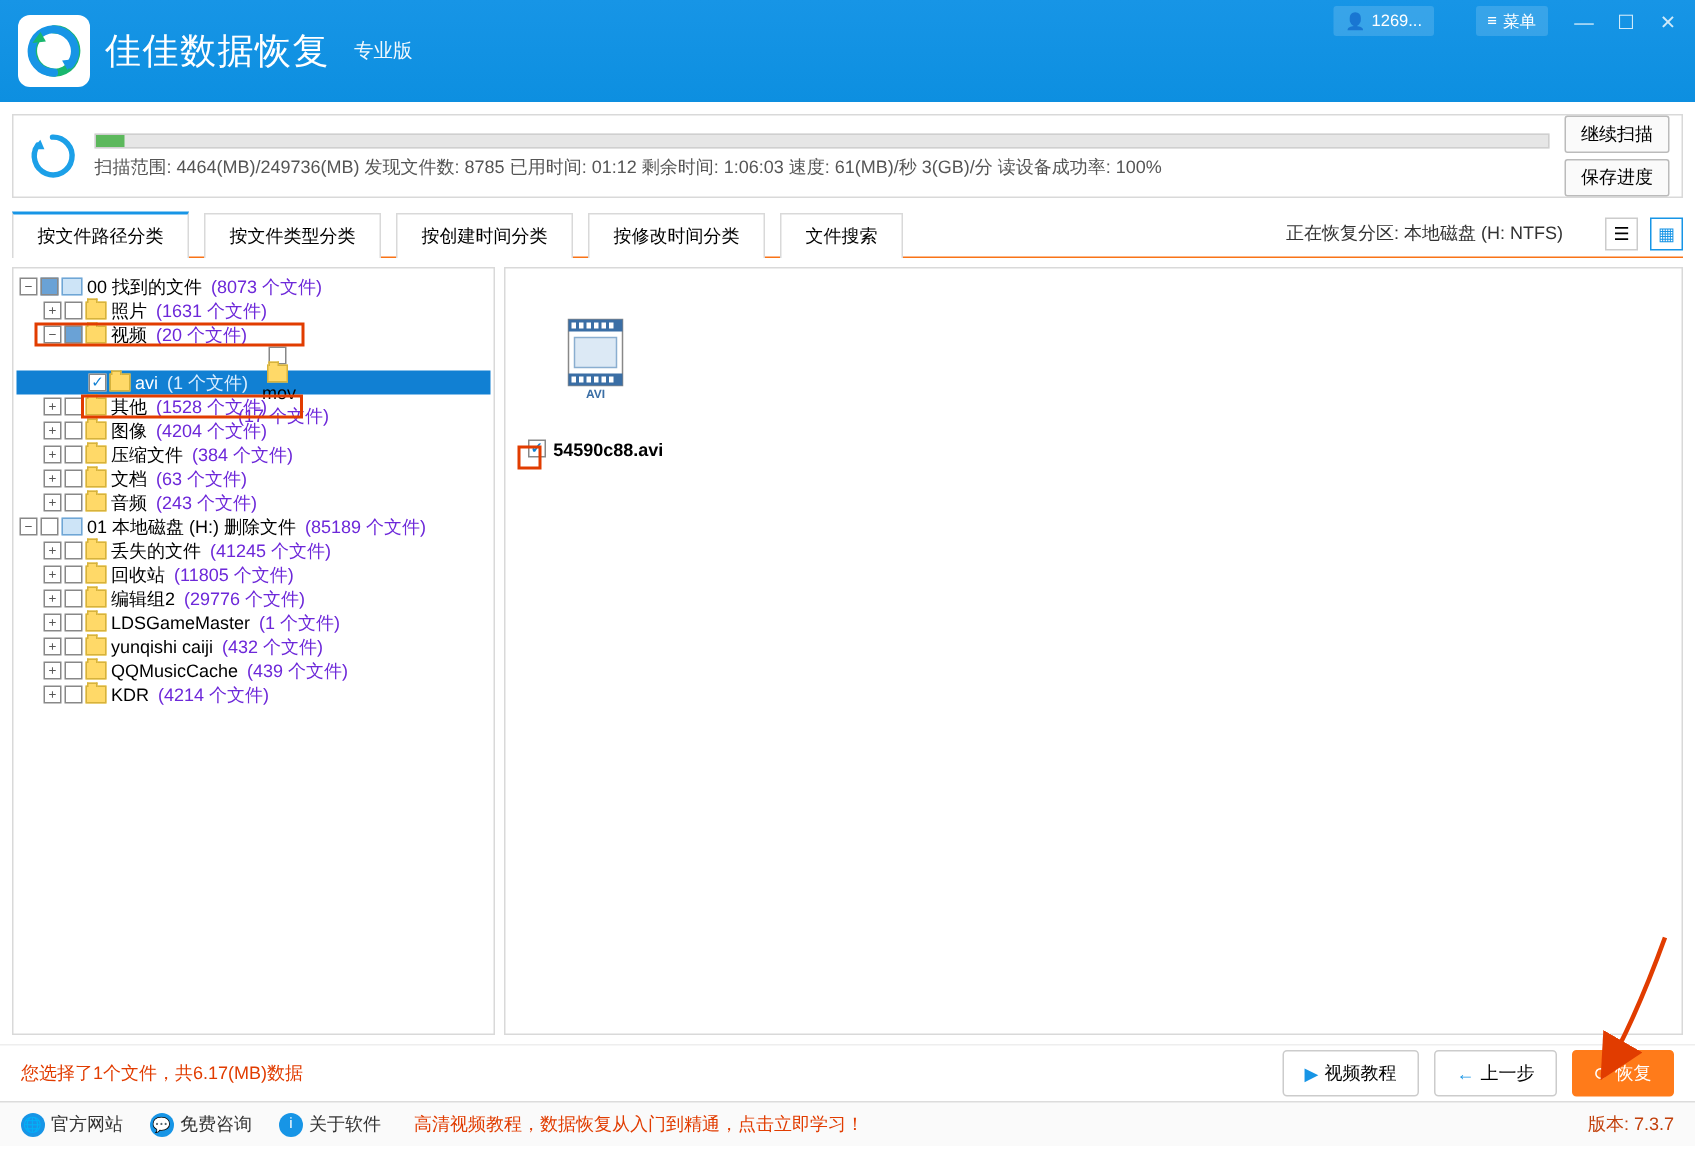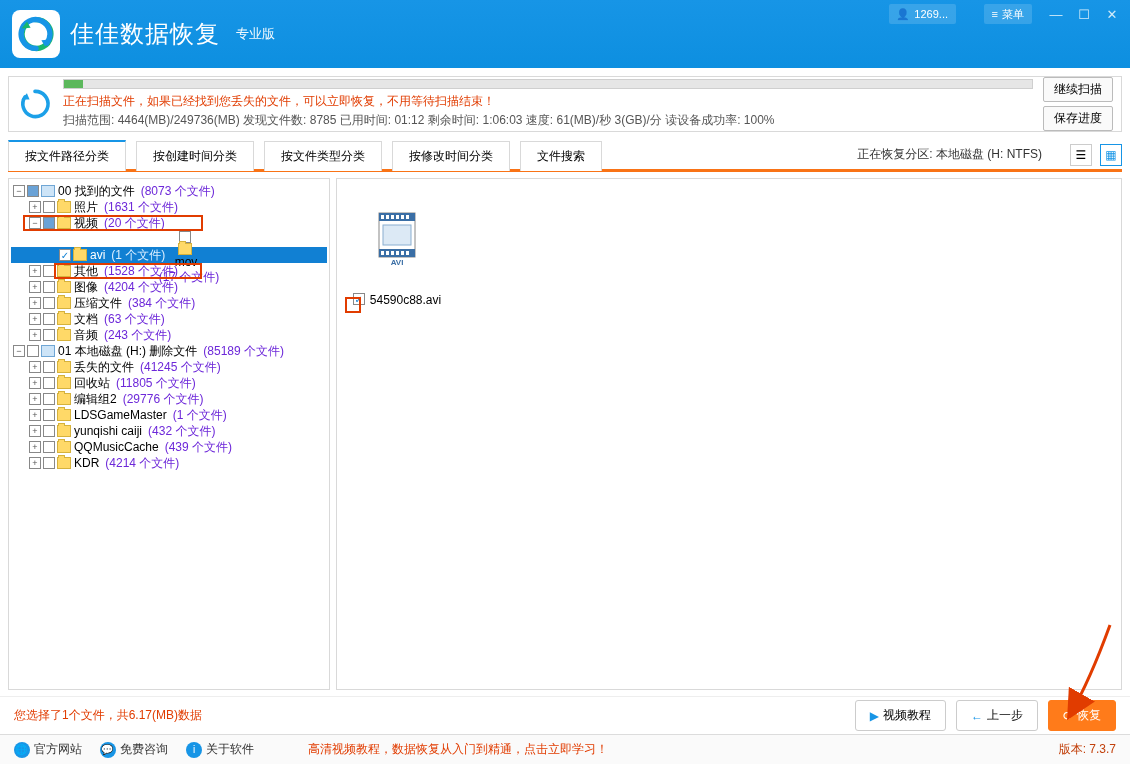--- a/index.html
+++ b/index.html
@@ -22,21 +22,21 @@
 .refresh-icon { width: 36px; height: 36px; flex-shrink: 0; }
 .status-body { flex: 1; }
 .prog-bar { height: 10px; background: #e6e6e6; border: 1px solid #cfcfcf; margin-bottom: 4px; position: relative; }
 .prog-fill { height: 100%; background: #5cb85c; width: 2%; }
 .status-msg { color: #e13c00; font-size: 12px; margin-bottom: 2px; }
 .status-detail { color: #555; font-size: 12px; }
 .status-btns { display: flex; flex-direction: column; gap: 4px; }
 .sbtn { border: 1px solid #bbb; background: #fafafa; padding: 3px 10px; border-radius: 2px; cursor: pointer; font-size: 12px; }
 
 
-.tabs-row { display: flex; align-items: center; border-bottom: 3px solid #f97316; margin: 0 8px; height: 32px; }
+.tabs-row { display: flex; align-items: center; border-bottom: 1px solid #f97316; margin: 0 8px; height: 32px; }
 .tab { border: 1px solid #d9d9d9; border-bottom: none; padding: 6px 16px; margin-right: 10px; background: #fff; cursor: pointer; font-size: 12px; position: relative; top: 1px; }
 .tab.active { border-top: 2px solid #1795e6; }
 .tabs-right { margin-left: auto; display: flex; align-items: center; gap: 8px; }
 .partition-info { font-size: 12px; color: #333; margin-right: 20px; }
 .view-toggle { border: 1px solid #ccc; width: 22px; height: 22px; display: flex; align-items: center; justify-content: center; cursor: pointer; }
 .view-toggle.active { border-color: #1795e6; color: #1795e6; }
 
 
 .main { display: flex; margin: 6px 8px; height: 512px; gap: 6px; }
 .tree-pane { width: 322px; border: 1px solid #d9d9d9; overflow: auto; padding: 4px 2px; }
@@ -55,21 +55,21 @@
 .drive-icon { width: 14px; height: 12px; background: #cde4f7; border: 1px solid #6fa6d5; margin-right: 3px; flex-shrink: 0; }
 .tree-label { }
 .tree-count { color: #6d28d9; margin-left: 6px; }
 .tree-row.selected .tree-count { color: #dbeeff; }
 .redbox { border: 2px solid #e13c00; position: absolute; pointer-events: none; }
 
 
 .file-item { width: 100px; text-align: center; cursor: pointer; }
 .file-thumb { width: 90px; height: 100px; display: flex; align-items: center; justify-content: center; margin: 0 auto; }
 .file-thumb svg { width: 48px; height: 56px; }
-.file-caption { display: flex; align-items: flex-start; justify-content: center; gap: 3px; margin-top: 4px; }
+.file-caption { display: flex; align-items: flex-start; justify-content: center; gap: 3px; margin-top: 4px; font-weight: bold; }
 .avi-label { font-size: 8px; font-weight: bold; fill: #3a6ea5; }
 
 
 .footer1 { display: flex; align-items: center; padding: 4px 14px; height: 38px; border-top: 1px solid #eee; }
 .sel-info { color: #e13c00; font-size: 12px; }
 .footer-btns { margin-left: auto; display: flex; gap: 10px; }
 .fbtn { border: 1px solid #ccc; background: #fff; padding: 6px 14px; border-radius: 3px; cursor: pointer; font-size: 12px; display: flex; align-items: center; gap: 4px; }
 .fbtn.primary { background: #ff7b1a; border-color: #ff7b1a; color: #fff; }
 
 .footer2 { height: 30px; border-top: 1px solid #dcdcdc; display: flex; align-items: center; padding: 0 14px; font-size: 12px; background: #fafafa; }
@@ -115,33 +115,32 @@
   <div class="refresh-icon">
     <svg viewBox="0 0 40 40">
         <path d="M20 6 A14 14 0 1 1 9 12" fill="none" stroke="#1ca0e8" stroke-width="4" stroke-linecap="round"></path>
         <polygon points="11,8 5,15 14,15" fill="#1ca0e8"></polygon>
       </svg>
   </div>
   <div class="status-body">
     <div class="prog-bar">
         <div class="prog-fill"></div>
       </div>
-    <div class="status-msg">正在扫描文件，如果已经找到您丢失的文件，可以立即恢复，不用等待扫描结束！</div>
     <div class="status-detail">扫描范围: 4464(MB)/249736(MB)  发现文件数: 8785   已用时间: 01:12   剩余时间: 1:06:03   速度: 61(MB)/秒  3(GB)/分  读设备成功率: 100%</div>
   </div>
   <div class="status-btns">
     <button class="sbtn">继续扫描</button>
     <button class="sbtn">保存进度</button>
   </div>
 </div>
 
 <div class="tabs-row">
   <div class="tab active">按文件路径分类</div>
+  <div class="tab">按文件类型分类</div>
   <div class="tab">按创建时间分类</div>
-  <div class="tab">按文件类型分类</div>
   <div class="tab">按修改时间分类</div>
   <div class="tab">文件搜索</div>
   <div class="tabs-right">
     <span class="partition-info">正在恢复分区: 本地磁盘 (H: NTFS)</span>
     <div class="view-toggle">☰</div>
     <div class="view-toggle active">▦</div>
   </div>
 </div>
 
 <div class="main">
@@ -334,21 +333,21 @@
     <span>官方网站</span>
   </div>
   <div class="flink">
     <span class="flink-icon">💬</span>
     <span>免费咨询</span>
   </div>
   <div class="flink">
     <span class="flink-icon">i</span>
     <span>关于软件</span>
   </div>
-  <span class="promo" style="margin-left:36px;">高清视频教程，数据恢复从入门到精通，点击立即学习！</span>
+  <span class="promo" style="margin-left:4px;">高清视频教程，数据恢复从入门到精通，点击立即学习！</span>
   <span class="version">版本: 7.3.7</span>
 </div>
 
 <svg class="arrow-overlay" style="left:1000px; top:620px; width:120px; height:110px;">
   <defs>
       <marker id="ah" markerWidth="10" markerHeight="10" refX="8" refY="5" orient="auto">
         <polygon points="0,0 10,5 0,10" fill="#e13c00"></polygon>
       </marker>
     </defs>
   <path d="M110,5 Q90,60 70,95" stroke="#e13c00" stroke-width="3" fill="none" marker-end="url(#ah)"></path>

